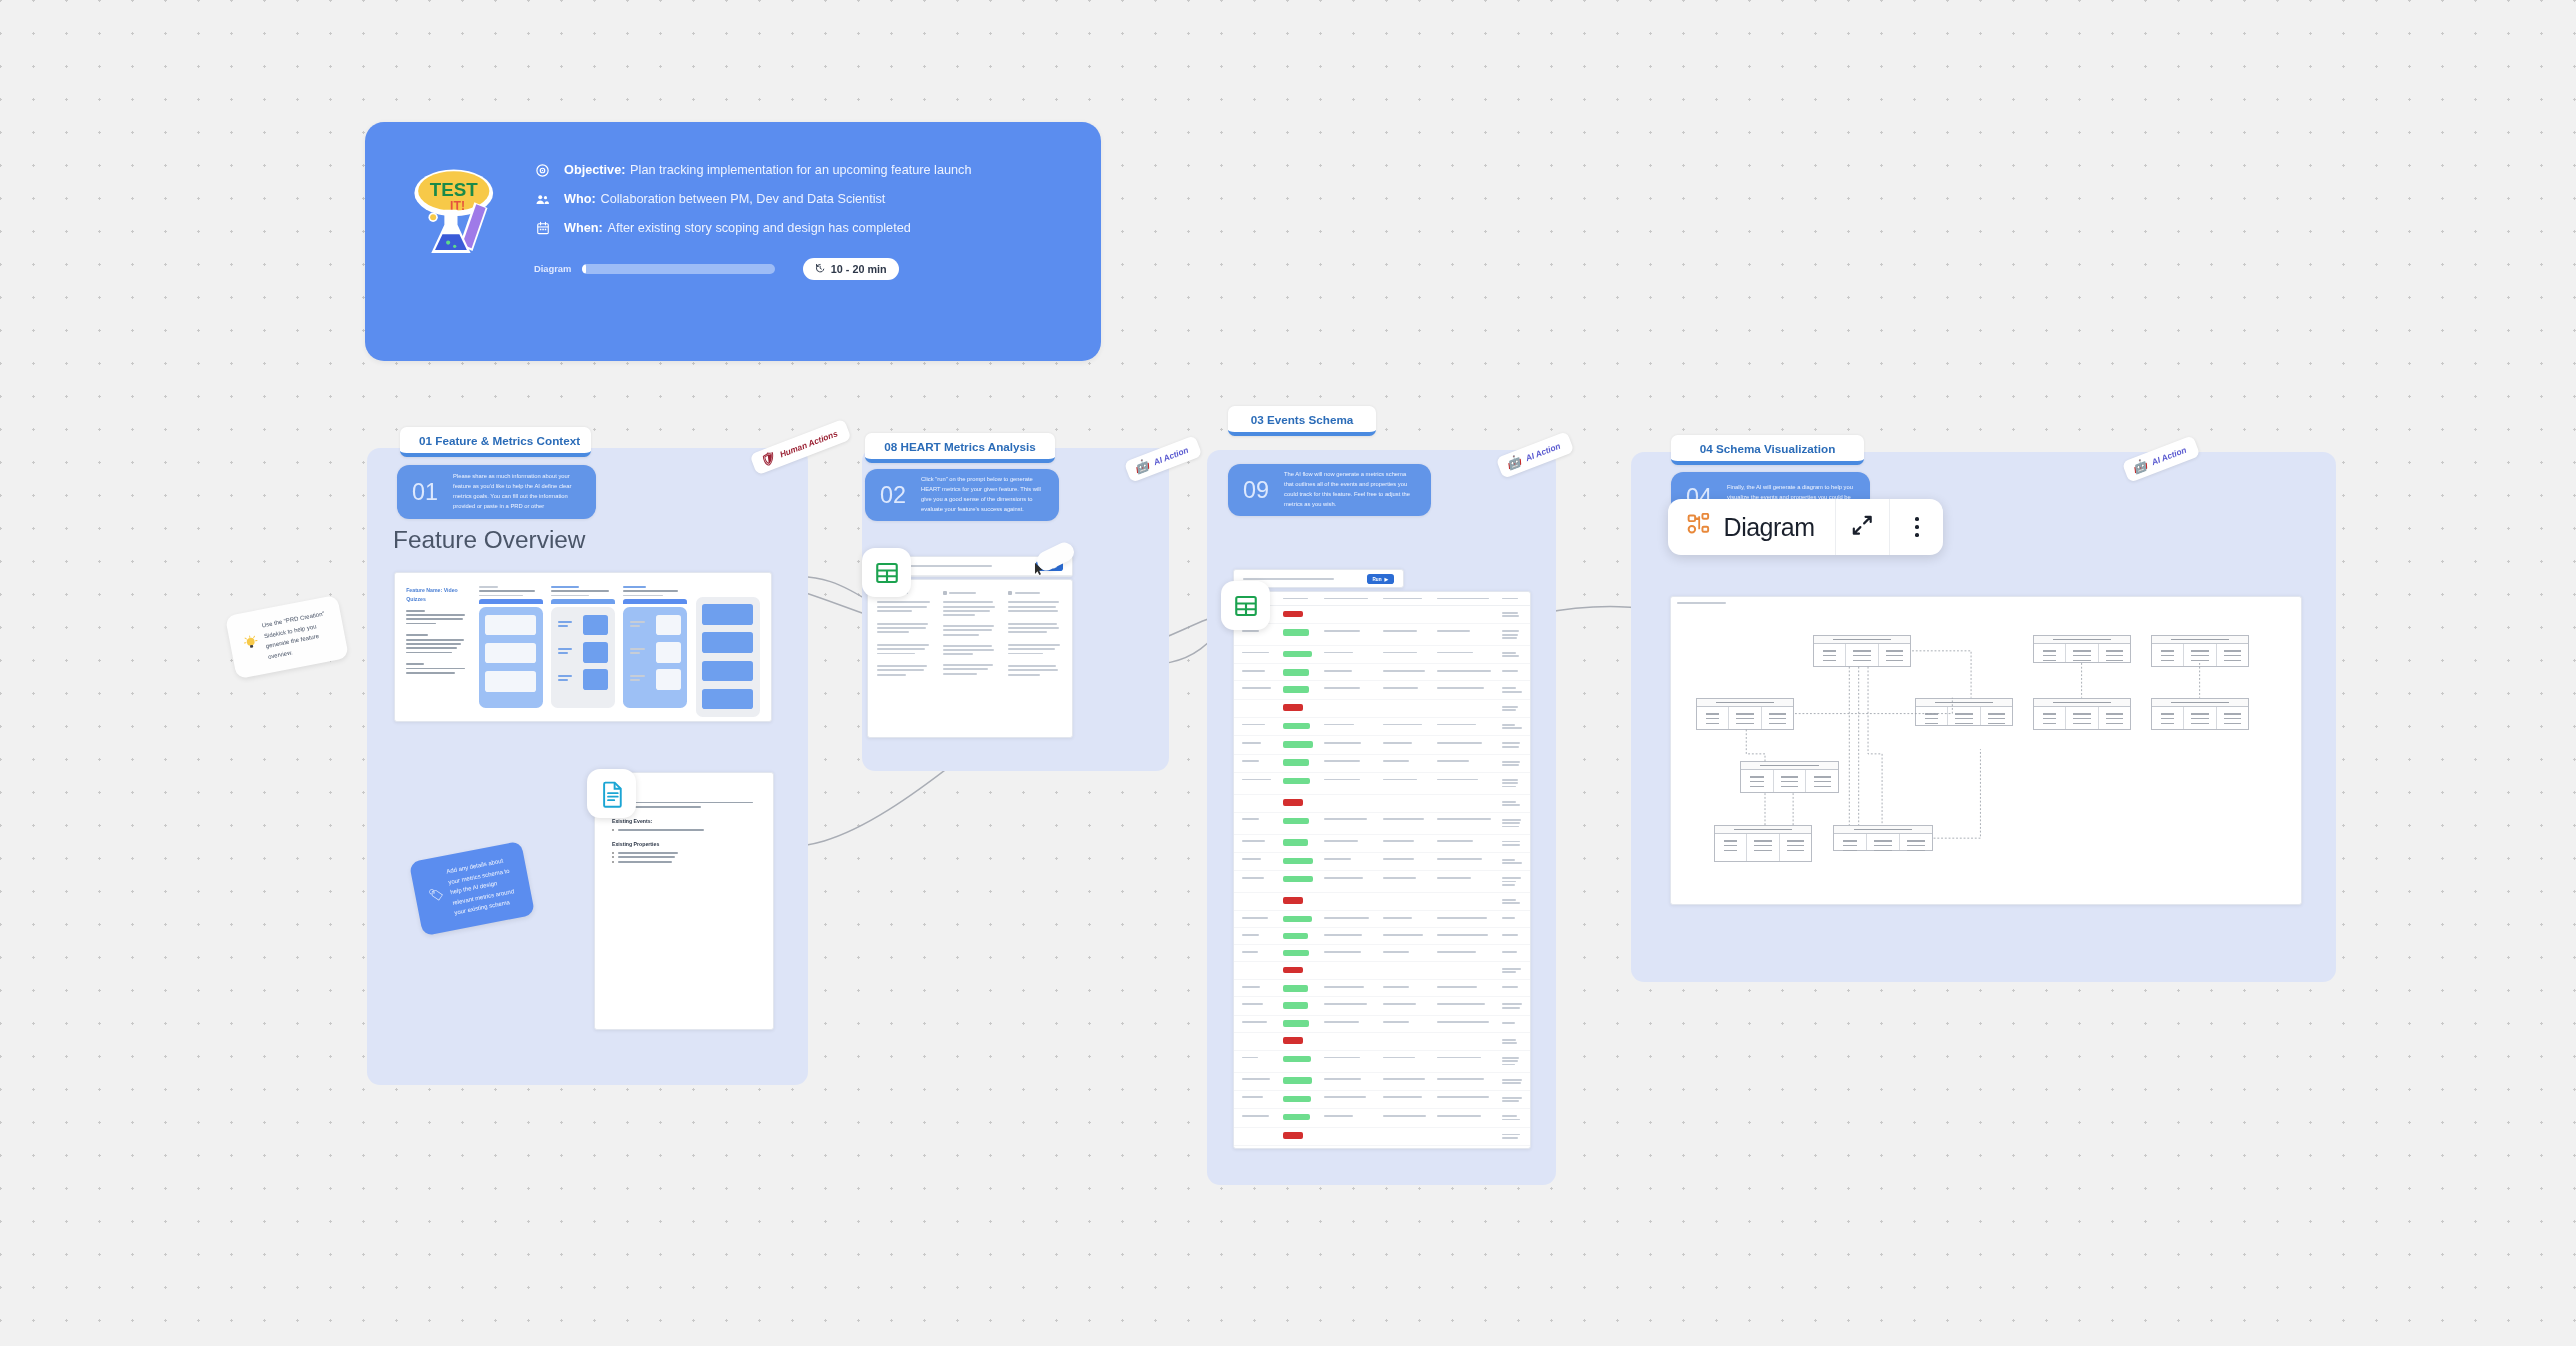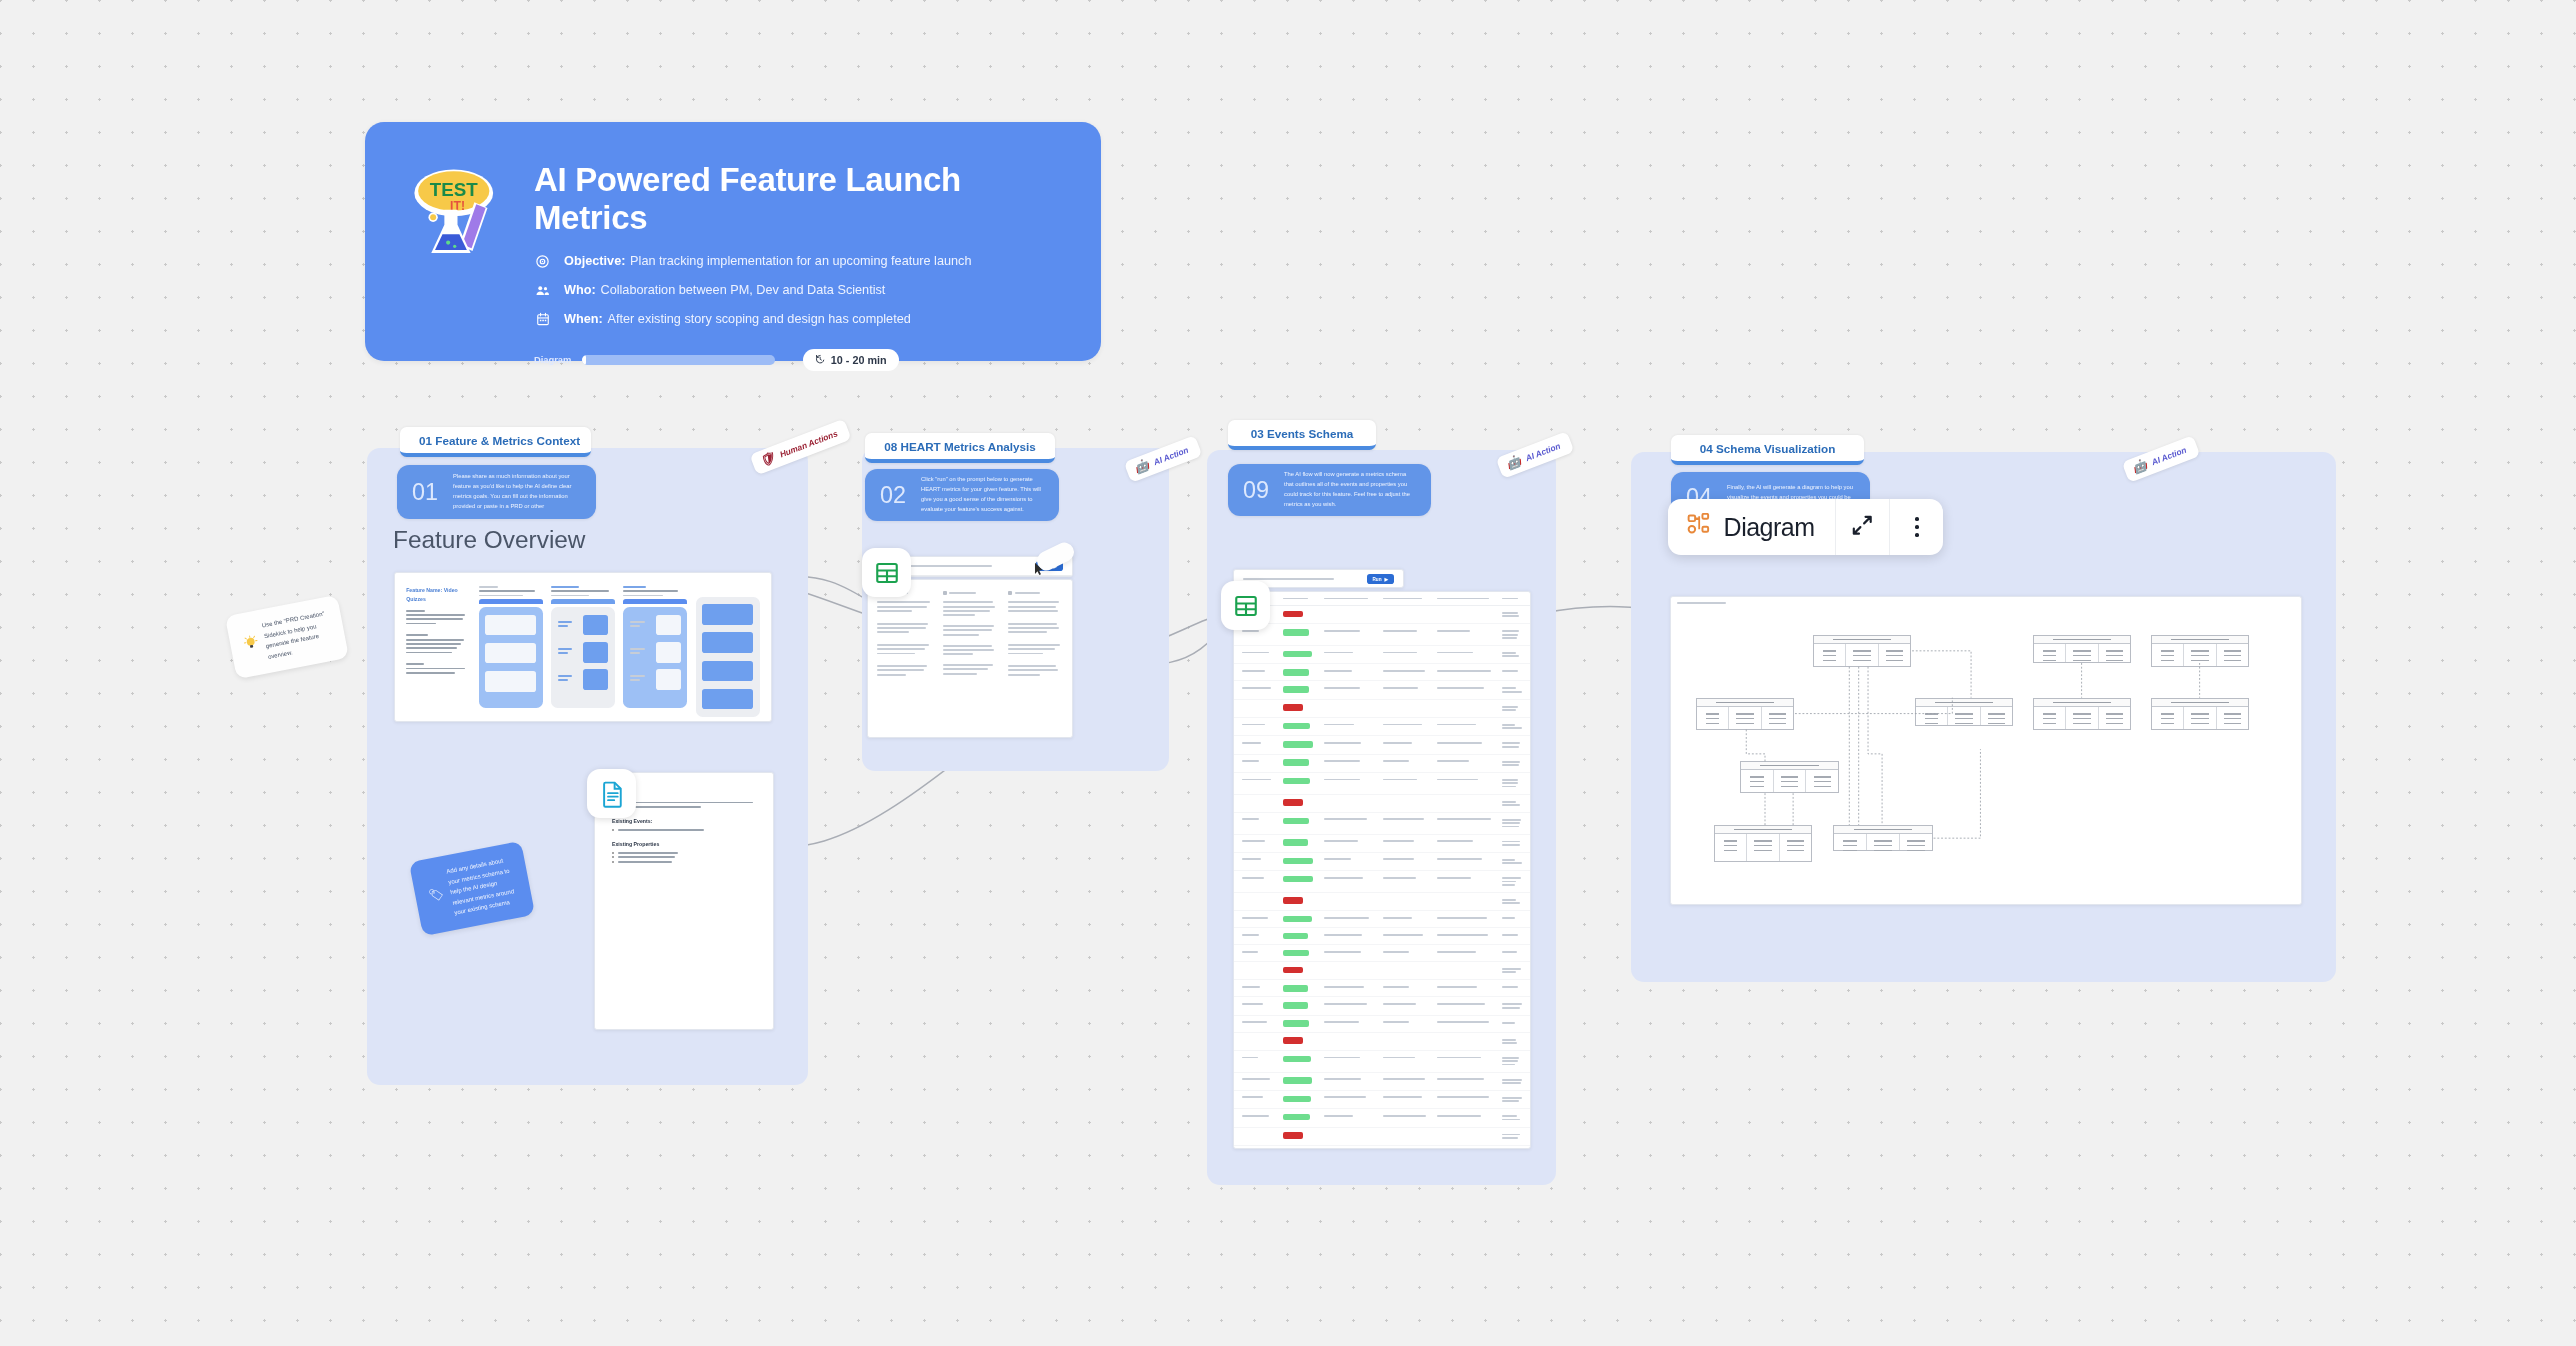--- a/index.html
+++ b/index.html
@@ -301,21 +301,20 @@
         <path d="M44 54 L54 54 L54 69 L66 95 L32 95 L44 69 Z" fill="#fff"></path>
         <path d="M40 78 L58 78 L66 95 L32 95 Z" fill="#3b5bd8"></path>
         <circle cx="46" cy="87" r="2.2" fill="#5fd98a"></circle>
         <circle cx="53" cy="91" r="1.8" fill="#5fd98a"></circle>
         <circle cx="30" cy="60" r="5" fill="#fff"></circle>
         <circle cx="30" cy="60" r="3.2" fill="#f7c948"></circle>
       </svg>
     </div>
 
     <div class="header-text">
-      <div class="header-title">AI Powered Feature Launch Metrics</div>
 
       <div class="meta-row">
         <span class="meta-icon">
           <svg viewBox="0 0 20 20" width="15" height="15">
               <circle cx="10" cy="10" r="7.5" fill="none" stroke="#fff" stroke-width="1.6"></circle>
               <circle cx="10" cy="10" r="3" fill="none" stroke="#fff" stroke-width="1.6"></circle>
               <circle cx="10" cy="10" r="1" fill="#fff"></circle>
             </svg>
         </span>
         <span class="meta-label">Objective:</span>
@@ -631,21 +630,21 @@
   <div style="position:absolute;left:1034px;top:562px;z-index:9">
     <svg viewBox="0 0 12 18" width="10.3" height="15">
         <path d="M1 1l9 8.5-4 .7 2.2 4.6-2 .9-2.2-4.6L1 14.5z" fill="#2d2d2d"></path>
       </svg>
   </div>
   <div class="sticky sticky-white" style="left:1036px; top:547px; width:39px; transform:rotate(-26deg); z-index:8; padding:6.6px 5.6px; font-size:3.4px">
     <span style="line-height:1.8">&nbsp;</span>
   </div>
 
   <div class="section-frame" style="left:1207px; top:450px; width:349px; height:735px; z-index:2"></div>
-  <div class="section-tab" style="left:1228px; top:420px; width:148px; z-index:5">03 Events Schema</div>
+  <div class="section-tab" style="left:1228px; top:406px; width:148px; z-index:5">03 Events Schema</div>
   <div class="desc-pill" style="left:1228px; top:464px; width:203px; height:52px; z-index:4">
     <span class="desc-num">09</span>
     <span class="desc-body">The AI flow will now generate a metrics schema that outlines all of the events and properties you could track for this feature. Feel free to adjust the metrics as you wish.</span>
   </div>
   <div class="stamp stamp-ai" style="left:1497px; top:444px; z-index:8">
     <span class="stamp-glyph">🤖</span>
     <span>AI Action</span>
   </div>
 
   <div class="doc-card" style="left:1233px; top:569px; width:171px; height:19px; z-index:5">

